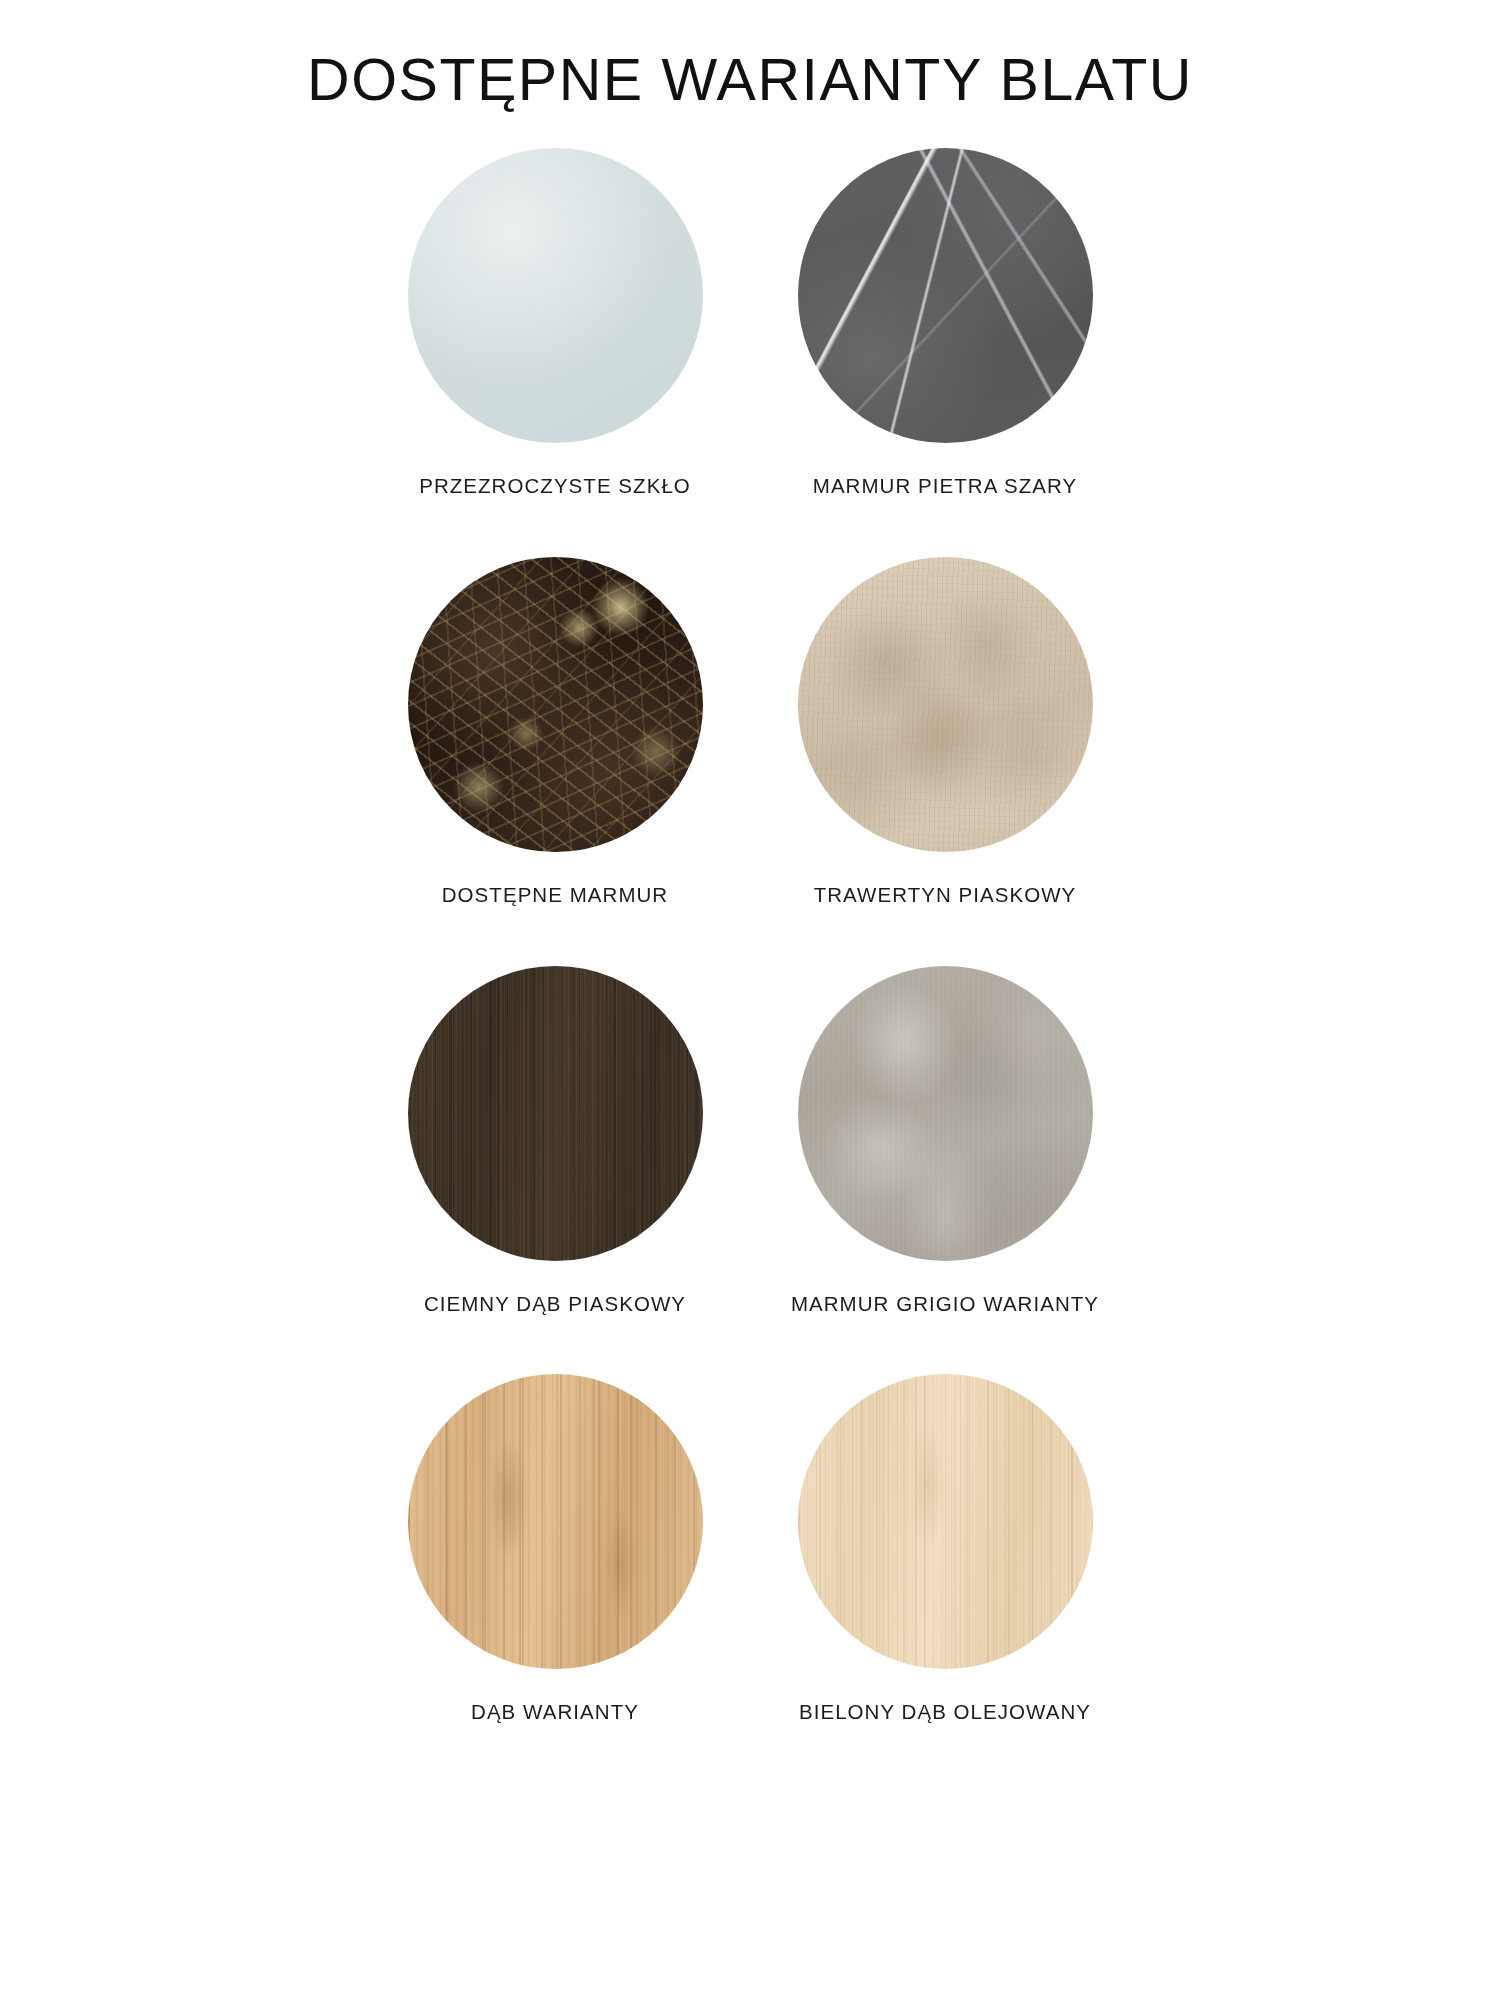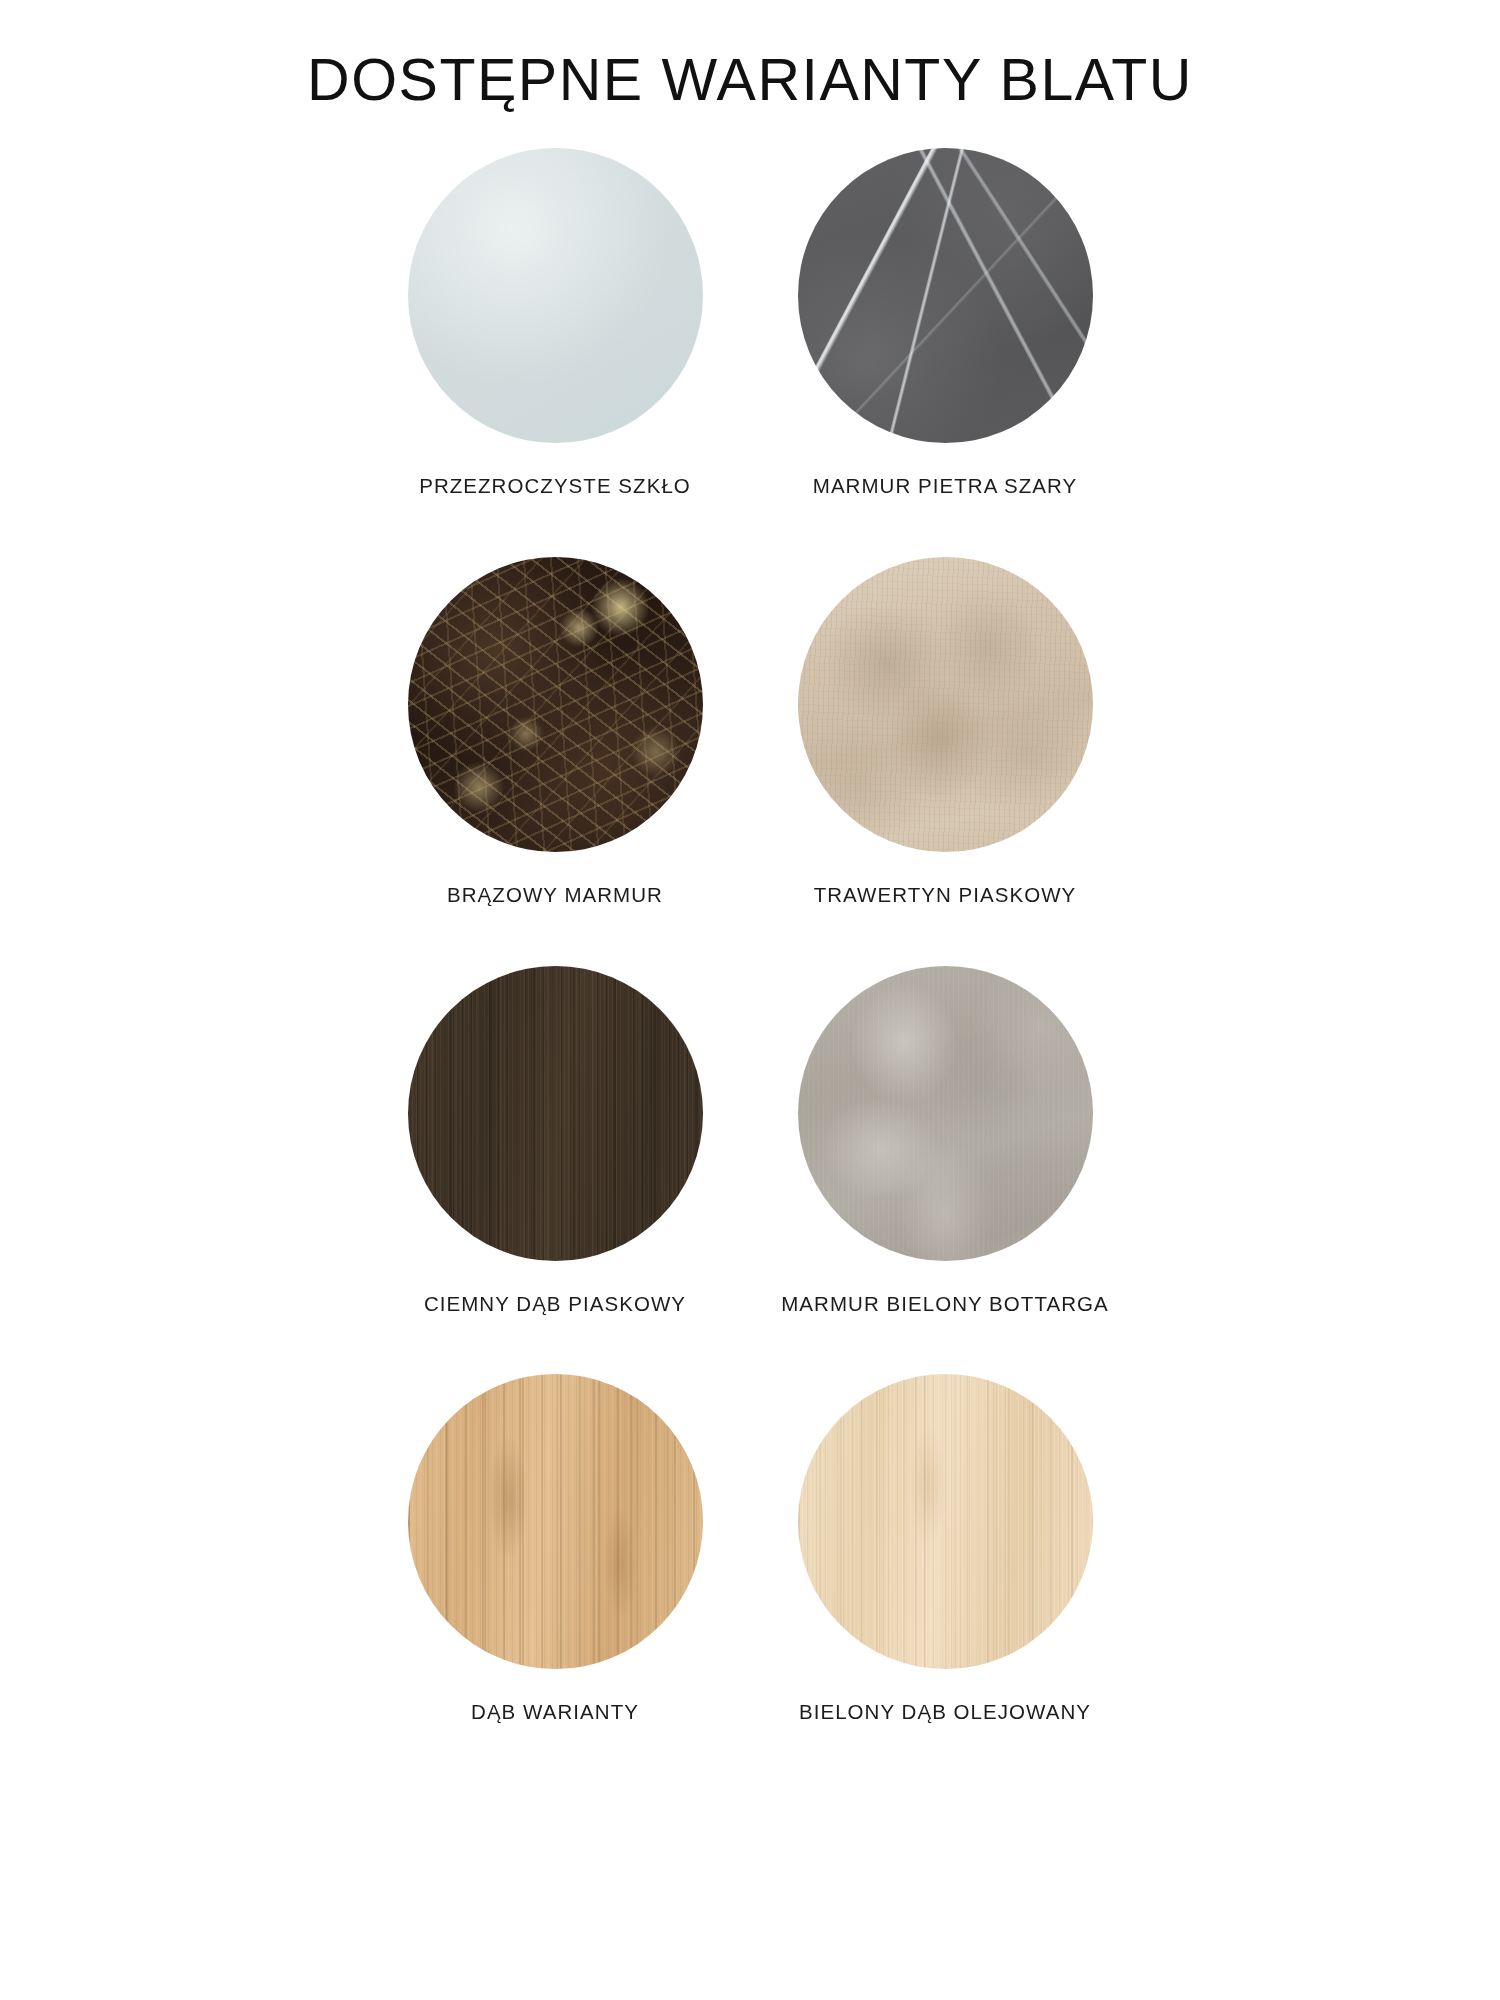--- a/index.html
+++ b/index.html
@@ -225,38 +225,38 @@
         <div class="swatch m-pietra-grey"></div>
         <div class="swatch-label">MARMUR PIETRA SZARY</div>
       </div>
     </div>
 
     <div class="row-gap"></div>
 
     <div class="row row-2">
       <div class="cell">
         <div class="swatch m-brown-marble"></div>
-        <div class="swatch-label">BRĄZOWY MARMUR</div>
+        <div class="swatch-label">DOSTĘPNE MARMUR</div>
       </div>
       <div class="cell">
         <div class="swatch m-travertine"></div>
         <div class="swatch-label">TRAWERTYN PIASKOWY</div>
       </div>
     </div>
 
     <div class="row-gap"></div>
 
     <div class="row row-3">
       <div class="cell">
         <div class="swatch m-dark-oak"></div>
         <div class="swatch-label">CIEMNY DĄB PIASKOWY</div>
       </div>
       <div class="cell">
         <div class="swatch m-grigio"></div>
-        <div class="swatch-label">MARMUR BIELONY BOTTARGA</div>
+        <div class="swatch-label">MARMUR GRIGIO WARIANTY</div>
       </div>
     </div>
 
     <div class="row-gap-last"></div>
 
     <div class="row row-4">
       <div class="cell">
         <div class="swatch m-oak"></div>
         <div class="swatch-label">DĄB WARIANTY</div>
       </div>

